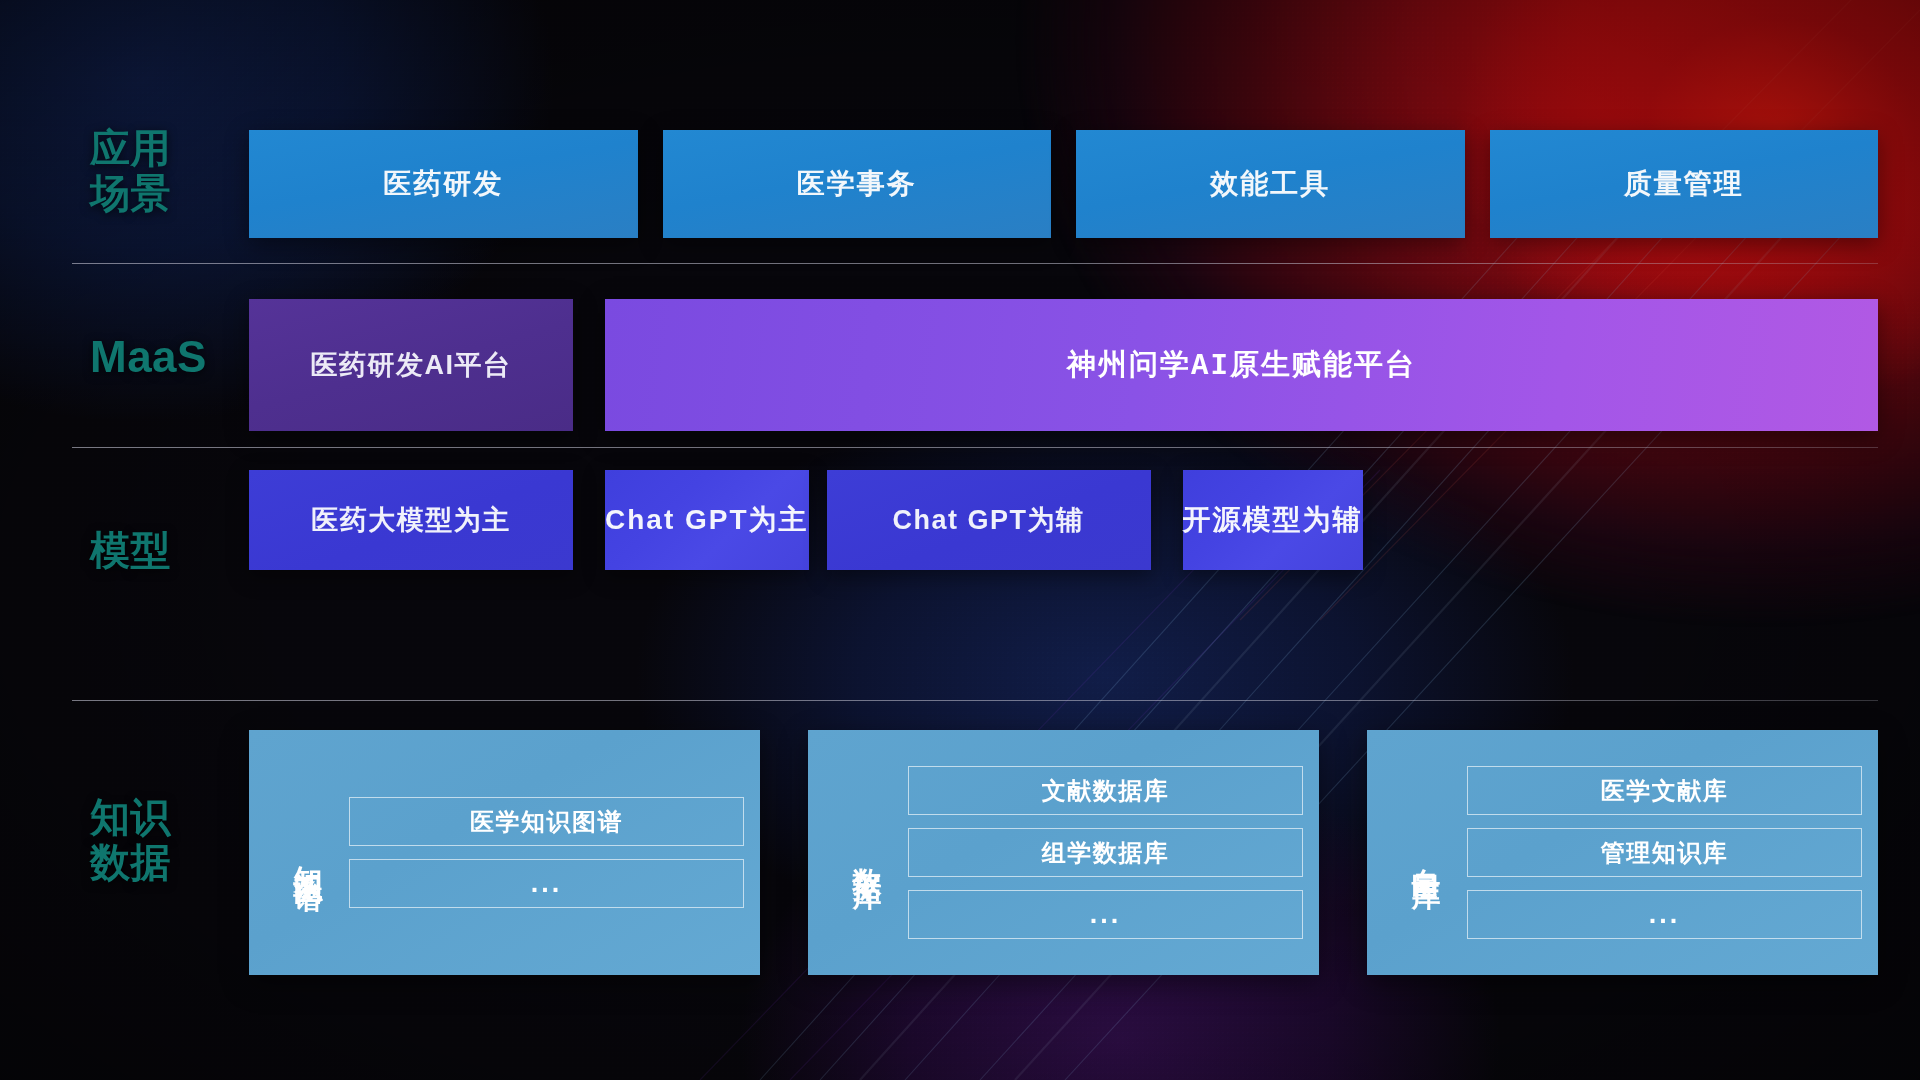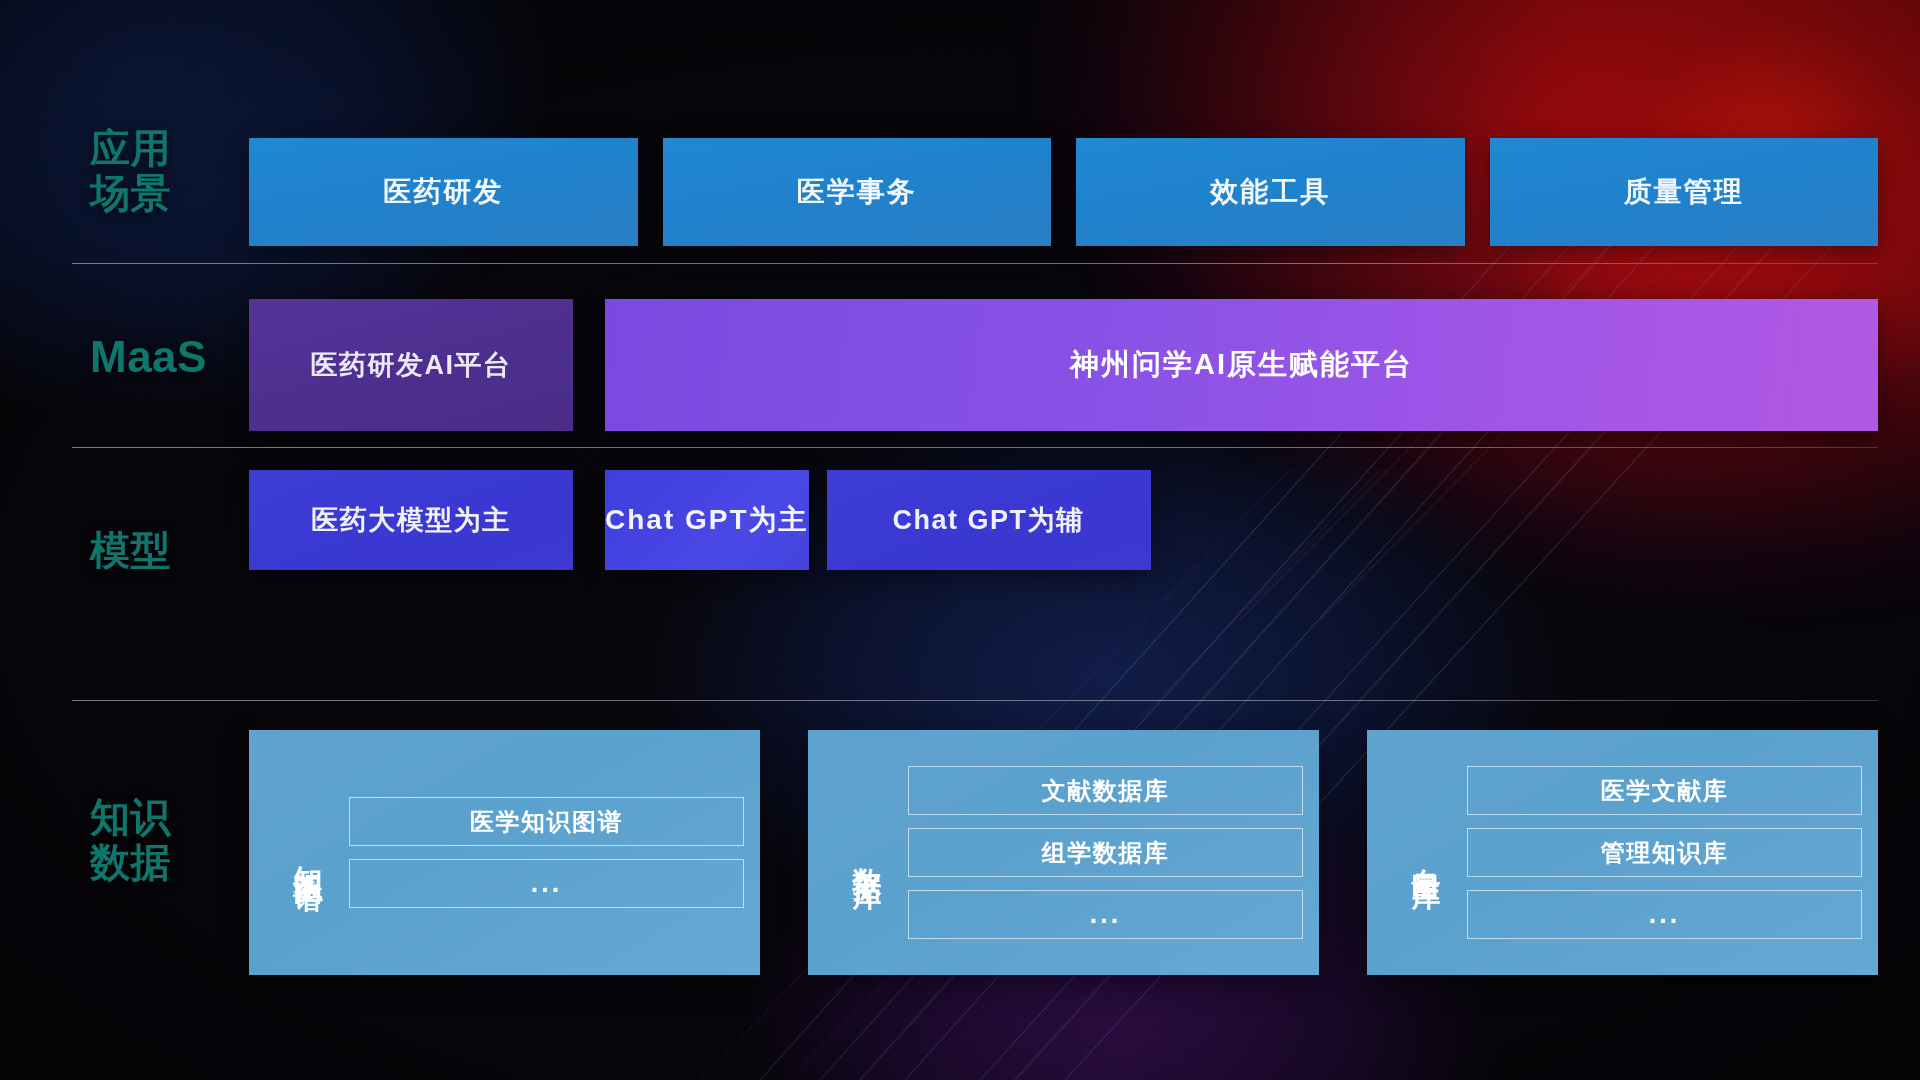--- a/index.html
+++ b/index.html
@@ -90,20 +90,21 @@
     width:324px; height:132px; display:flex; align-items:center; justify-content:center;
     background:linear-gradient(165deg,#553398 0%,#4e2f8f 50%,#4a2c87 100%);
     color:#eceaf6; font-size:27px; font-weight:700; letter-spacing:1.5px;
     box-shadow:0 6px 22px rgba(0,0,0,.45);
   }
   .maas-right {
     flex:1 1 auto; height:132px; display:flex; align-items:center; justify-content:center;
     background:linear-gradient(97deg,#7a4ae0 0%,#8a52e6 42%,#a356e8 75%,#b159e4 100%);
     color:#ffffff; font-size:29px; font-weight:700; letter-spacing:2px;
     box-shadow:0 6px 24px rgba(0,0,0,.45);
+    font-family:Liberation Mono, monospace;
   }
 
   
   .algo-wrap { position:absolute; left:249px; right:42px; display:flex; flex-direction:row; gap:18px; }
   .algo-line { display:flex; gap:32px; }
   .algo-left {
     width:324px; height:100px; display:flex; align-items:center; justify-content:center;
     background:linear-gradient(160deg,#3d3dd6 0%,#3a38d2 55%,#3b39cf 100%);
     color:#f0f1fb; font-size:27px; font-weight:700; letter-spacing:1.5px;
     box-shadow:0 6px 20px rgba(0,0,0,.42);
@@ -174,21 +175,21 @@
   <div class="vignette"></div>
 </div>
 
 <div id="content">
 
   <div class="row" style="top:126px;">
     <div class="row-label cn" style="top:0px;">
       <div>应用</div>
       <div>场景</div>
     </div>
-    <div class="apps" style="top:4px;margin-top:8px;">
+    <div class="apps" style="top:4px;">
       <div class="app-box">医药研发</div>
       <div class="app-box">医学事务</div>
       <div class="app-box">效能工具</div>
       <div class="app-box">质量管理</div>
     </div>
   </div>
   <div class="divider" style="top:263px;"></div>
 
   <div class="row" style="top:290px;">
     <div class="row-label en" style="top:42px;">MaaS</div>
@@ -203,20 +204,21 @@
     <div class="row-label cn" style="top:58px;">
       <div>模型</div>
     </div>
     <div class="algo-wrap">
       <div class="algo-line">
         <div class="algo-left">医药大模型为主</div>
         <div class="algo-right">Chat GPT为主</div>
       </div>
       <div class="algo-line">
         <div class="algo-left">Chat GPT为辅</div>
+        <div class="algo-right">开源模型为辅</div>
       </div>
     </div>
   </div>
   <div class="divider" style="top:700px;"></div>
 
   <div class="row" style="top:730px;">
     <div class="row-label cn" style="top:65px;">
       <div>知识</div>
       <div>数据</div>
     </div>

